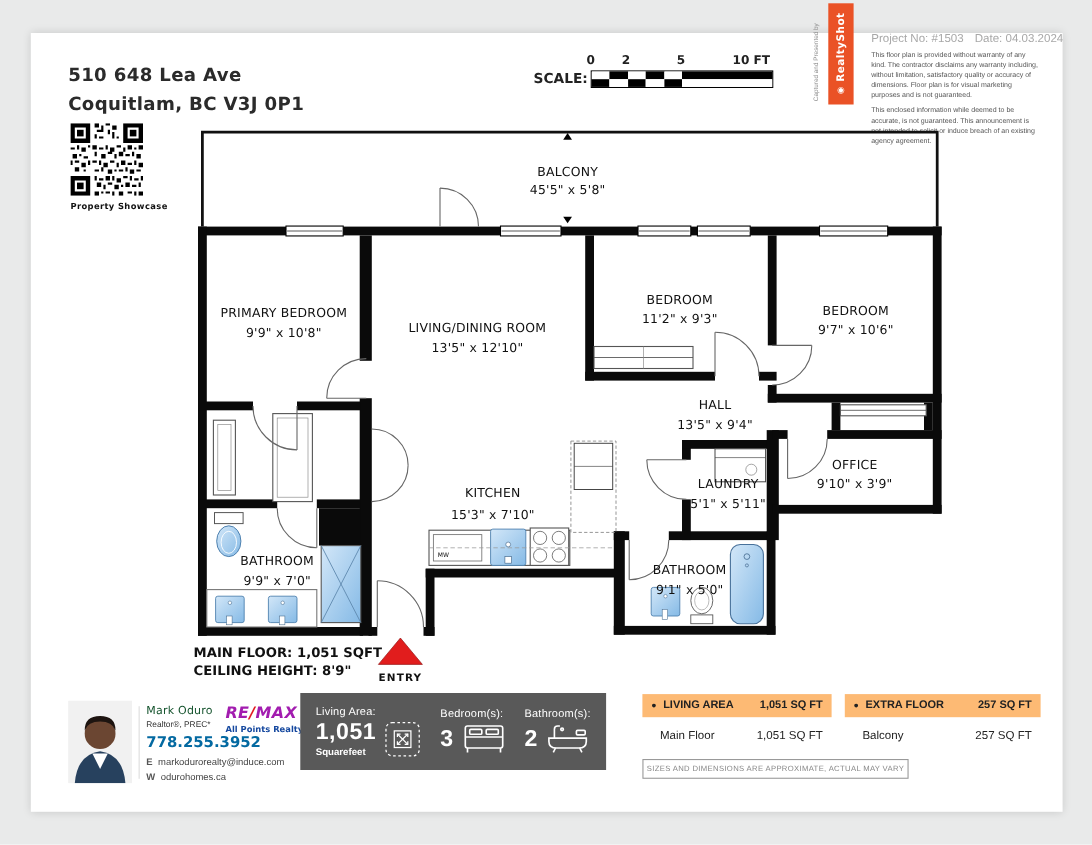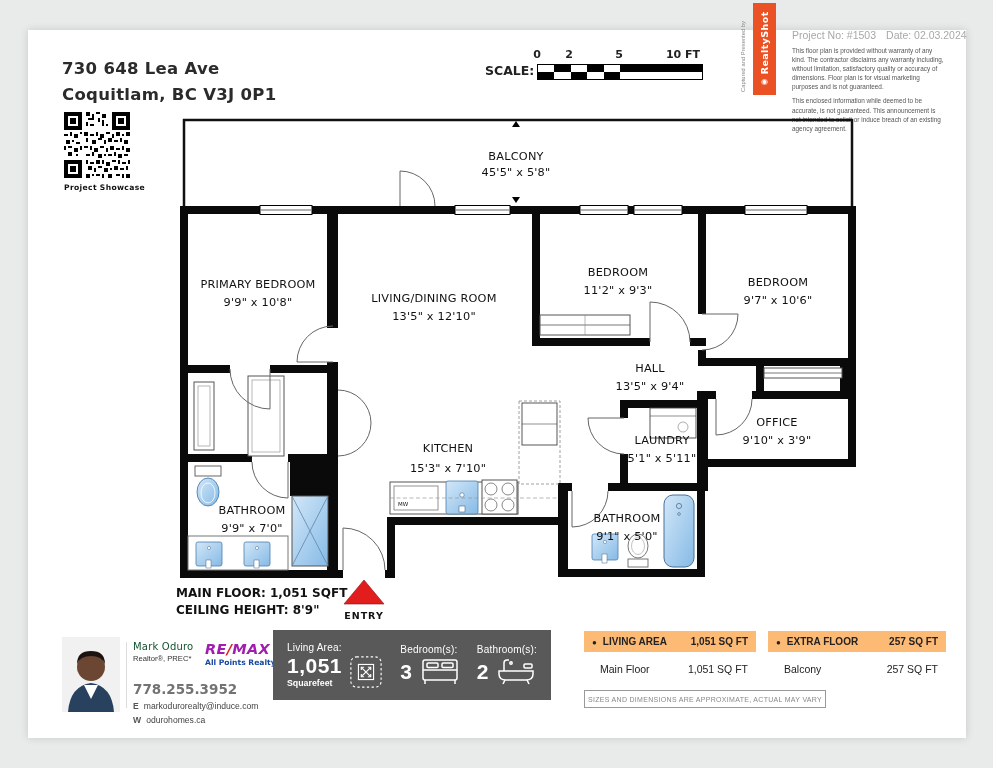--- a/index.html
+++ b/index.html
@@ -34,21 +34,21 @@
   .project{position:absolute;left:792px;top:29px;width:152px;}
   .project-line{color:#a8a8a8;font-size:10.5px;white-space:nowrap;}
   .project-line span{margin-right:10px;}
   .disclaimer{margin-top:5px;font-size:6.4px;line-height:1.42;color:#555;}
   
   .agent-photo{position:absolute;left:62px;top:637px;width:58px;height:75px;background:#f4f4f4;}
   .agent-divider{position:absolute;left:126px;top:642px;height:66px;border-left:1px solid #ddd;}
   .agent-info{position:absolute;left:133px;top:641px;width:160px;}
   .agent-name{color:#14532d;font-weight:normal;font-size:10px;font-family:"DejaVu Sans",sans-serif;letter-spacing:.2px;}
   .agent-title{font-size:7.6px;color:#333;margin-top:2px;}
-  .agent-phone{font-size:13.5px;font-weight:bold;color:#737373;margin-top:18px;font-family:"DejaVu Sans",sans-serif;}
+  .agent-phone{font-size:13.5px;font-weight:bold;color:#0369a1;margin-top:4px;font-family:"DejaVu Sans",sans-serif;}
   .agent-line{font-size:8.6px;color:#444;margin-top:4px;}
   .agent-line b{color:#555;margin-right:5px;}
   .remax{position:absolute;left:205px;top:641px;width:90px;font-family:"DejaVu Sans",sans-serif;}
   .remax-logo{font-size:14.5px;font-weight:bold;font-style:italic;letter-spacing:.3px;white-space:nowrap;}
   .rm-blue{color:#a21caf;} .rm-red{color:#e11b22;}
   .remax-sub{color:#15489f;font-size:7.6px;font-weight:bold;margin-top:1px;white-space:nowrap;}
   .stats{position:absolute;left:273px;top:630px;width:278px;height:70px;background:#595959;
          color:#fff;display:flex;align-items:center;justify-content:space-between;
          padding:0 14px;box-sizing:border-box;}
   .stat-label{font-size:10px;margin-bottom:2px;letter-spacing:.2px;}
@@ -71,39 +71,39 @@
   .entry-label{font-size:9.5px;font-weight:bold;letter-spacing:1px;}
   .mw-label{font-size:5.5px;fill:#333;}
 </style>
 </head>
 <body>
 
 <div id="screen">
   <div class="page"></div>
 
   <div class="address">
-    <div>730 648 Lea Ave</div>
+    <div>510 648 Lea Ave</div>
     <div>Coquitlam, BC V3J 0P1</div>
   </div>
 
   <div class="qr">
     <svg width="66" height="66" viewBox="0 0 33 33">
       <rect width="33" height="33" fill="#fff"></rect>
       <g fill="#000">
         <path d="M0 0h9v9h-9z M2 2v5h5v-5z" fill-rule="evenodd"></path>
         <rect x="3" y="3" width="3" height="3"></rect>
         <path d="M24 0h9v9h-9z M26 2v5h5v-5z" fill-rule="evenodd"></path>
         <rect x="27" y="3" width="3" height="3"></rect>
         <path d="M0 24h9v9h-9z M2 26v5h5v-5z" fill-rule="evenodd"></path>
         <rect x="3" y="27" width="3" height="3"></rect>
         <path d="M11 0h2v2h-2zM14 1h1v2h-1zM16 0h2v1h-2zM19 1h2v2h-2zM12 3h3v1h-3zM17 3h1v2h-1zM11 5h1v2h-1zM13 6h2v1h-2zM19 4h1v3h-1zM21 6h1v1h-1zM0 11h2v1h-2zM3 10h1v2h-1zM5 11h2v2h-2zM8 10h1v1h-1zM1 14h2v2h-2zM4 14h1v1h-1zM6 15h2v1h-2zM0 17h1v2h-1zM2 17h2v1h-2zM5 18h2v2h-2zM8 17h1v2h-1zM2 20h2v2h-2zM6 21h1v1h-1zM10 10h2v2h-2zM13 11h2v1h-2zM16 10h1v2h-1zM18 11h2v2h-2zM21 10h2v1h-2zM24 11h1v2h-1zM26 10h2v2h-2zM29 11h1v1h-1zM31 10h2v2h-2zM11 13h1v2h-1zM14 14h2v2h-2zM17 13h2v1h-2zM20 14h1v2h-1zM22 13h2v2h-2zM25 14h2v1h-2zM28 13h1v2h-1zM30 14h2v2h-2zM10 17h2v1h-2zM13 17h1v2h-1zM15 18h2v2h-2zM18 17h2v1h-2zM21 18h1v2h-1zM23 17h2v2h-2zM26 18h2v1h-2zM29 17h1v2h-1zM31 18h2v2h-2zM11 21h2v1h-2zM14 20h1v2h-1zM17 21h2v2h-2zM20 21h1v1h-1zM22 21h2v1h-2zM25 20h1v2h-1zM27 21h2v2h-2zM30 21h2v1h-2zM11 24h1v2h-1zM13 25h2v1h-2zM16 24h2v2h-2zM19 24h1v2h-1zM21 25h2v2h-2zM24 24h2v1h-2zM27 24h1v2h-1zM29 25h2v1h-2zM32 24h1v2h-1zM12 27h2v2h-2zM15 28h1v2h-1zM17 27h2v1h-2zM20 28h2v2h-2zM23 28h1v1h-1zM25 27h2v2h-2zM28 28h2v1h-2zM31 27h1v2h-1zM11 31h2v2h-2zM14 31h1v1h-1zM16 31h2v1h-2zM19 31h1v2h-1zM22 31h2v2h-2zM26 31h2v1h-2zM29 31h1v2h-1zM31 31h2v2h-2z"></path>
       </g>
     </svg>
   </div>
-  <div class="qr-caption">Project Showcase</div>
+  <div class="qr-caption">Property Showcase</div>
 
   <div class="scale">
     <span class="scale-label">SCALE:</span>
     <span class="tick" style="left:82px">0</span>
     <span class="tick" style="left:114px">2</span>
     <span class="tick" style="left:164px">5</span>
     <span class="tick" style="left:228px">10 FT</span>
     <div class="ruler">
       <div class="ruler-row">
         <div class="seg w" style="width:16.4px"></div>
@@ -127,21 +127,21 @@
   <div class="captured">Captured and Presented by</div>
   <div class="brand">
     <div class="brand-inner">
       <span class="brand-icon">◉</span>
       <span>RealtyShot</span>
     </div>
   </div>
 
   <div class="project">
     <div class="project-line">
-      <span>Project No: #1503</span><span>Date: 02.03.2024</span>
+      <span>Project No: #1503</span><span>Date: 04.03.2024</span>
     </div>
     <div class="disclaimer">This floor plan is provided without warranty of any kind. The contractor disclaims any warranty including, without limitation, satisfactory quality or accuracy of dimensions. Floor plan is for visual marketing purposes and is not guaranteed.</div>
     <div class="disclaimer">This enclosed information while deemed to be accurate, is not guaranteed. This announcement is not intended to solicit or induce breach of an existing agency agreement.</div>
   </div>
 
   <svg class="plan" width="690" height="515" viewBox="0 0 690 515">
     <defs>
       <linearGradient id="fx" x1="0" y1="0" x2="1" y2="1">
         <stop offset="0" stop-color="#d3e7f8"></stop>
           <stop offset="1" stop-color="#85bae6"></stop>

